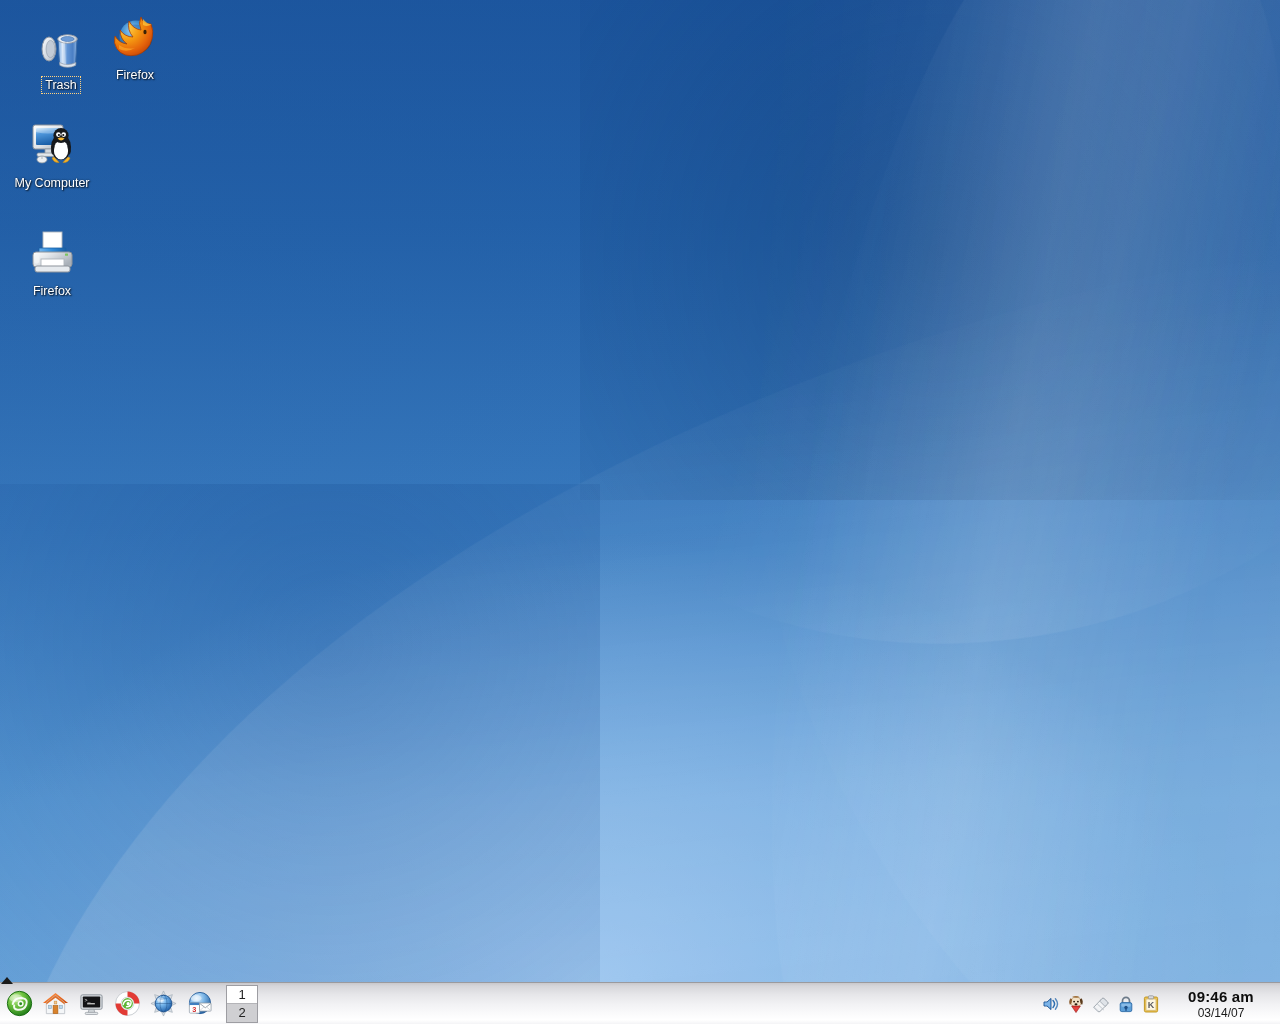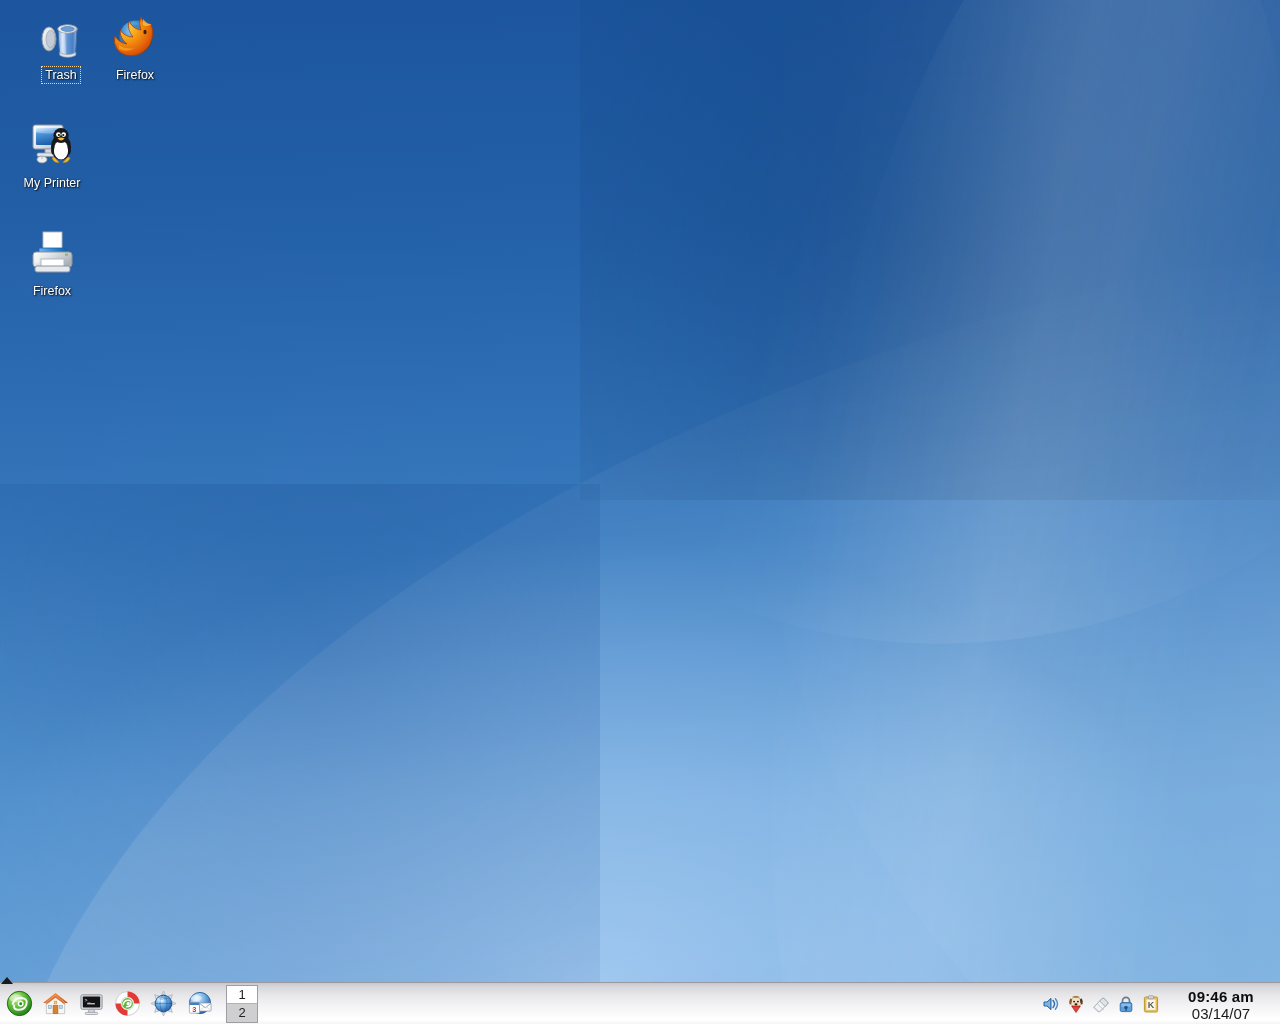--- a/index.html
+++ b/index.html
@@ -127,37 +127,37 @@
     height:40px; padding:0 6px;
   }
   .tray-icon { width:22px; height:22px; display:flex; align-items:center; justify-content:center; cursor:pointer; }
 
   #clock {
     width:112px; height:40px; padding-right:6px;
     display:flex; flex-direction:column; align-items:center; justify-content:center;
     cursor:default;
   }
   #clock .time { font-size:15px; font-weight:bold; color:#0c0c0c; letter-spacing:.2px; line-height:20px; }
-  #clock .date { font-size:15px; color:#1a1a1a; line-height:13px; }
+  #clock .date { font-size:12px; color:#1a1a1a; line-height:13px; }
 </style>
 </head>
 <body>
 
 <div id="desktop">
   <div class="wave" id="wave4"></div>
   <div class="wave" id="wave5"></div>
   <div class="wave" id="wave1"></div>
   <div class="wave" id="wave2"></div>
   <div class="wave" id="wave3"></div>
   <div class="wave" id="wave6"></div>
 </div>
 
 <div id="icon-layer">
 
-  <div class="desk-icon focused" style="left:12px; top:10px;">
+  <div class="desk-icon focused" style="left:12px; top:20px;">
     <div class="glyph">
       <svg width="52" height="52" viewBox="0 0 52 52">
         <defs>
           <linearGradient id="tbod" x1="0" y1="0" x2="1" y2="0">
             <stop offset="0%" stop-color="#7ba8dd"></stop>
               <stop offset="22%" stop-color="#cfe2f7"></stop>
             <stop offset="50%" stop-color="#5f93d4"></stop>
               <stop offset="78%" stop-color="#4b7fc4"></stop>
             <stop offset="100%" stop-color="#8fb6e2"></stop>
           </linearGradient>
@@ -253,21 +253,21 @@
         <circle cx="39.7" cy="16.6" r="2.3" fill="#ffffff"></circle>
         <circle cx="34.9" cy="17" r="1.1" fill="#101214"></circle>
         <circle cx="39.3" cy="17" r="1.1" fill="#101214"></circle>
         <path d="M33.6 20.6 Q37 18.2 40.6 20.6 Q37 24.4 33.6 20.6 Z" fill="#f7b733"></path>
         <path d="M28 40 Q30 45 35 44.5 Q32 41 30 39 Z" fill="#f5b32c" stroke="#c98c12" stroke-width=".6"></path>
         <path d="M46 40 Q44 45 39 44.5 Q42 41 44 39 Z" fill="#f5b32c" stroke="#c98c12" stroke-width=".6"></path>
         <path d="M28.5 27 Q26 33 28.5 37 Q30.5 32 30.5 28 Z" fill="#17191c"></path>
         <path d="M45.5 27 Q48 33 45.5 37 Q43.5 32 43.5 28 Z" fill="#17191c"></path>
       </svg>
     </div>
-    <span class="lbl">My Printer</span>
+    <span class="lbl">My Computer</span>
   </div>
 
   <div class="desk-icon" style="left:3px; top:226px;">
     <div class="glyph">
       <svg width="56" height="52" viewBox="0 0 56 52">
         <defs>
           <linearGradient id="pbody" x1="0" y1="0" x2="1" y2="0.6">
             <stop offset="0%" stop-color="#ffffff"></stop>
               <stop offset="40%" stop-color="#e2e6ea"></stop>
             <stop offset="100%" stop-color="#a9b0b8"></stop>

